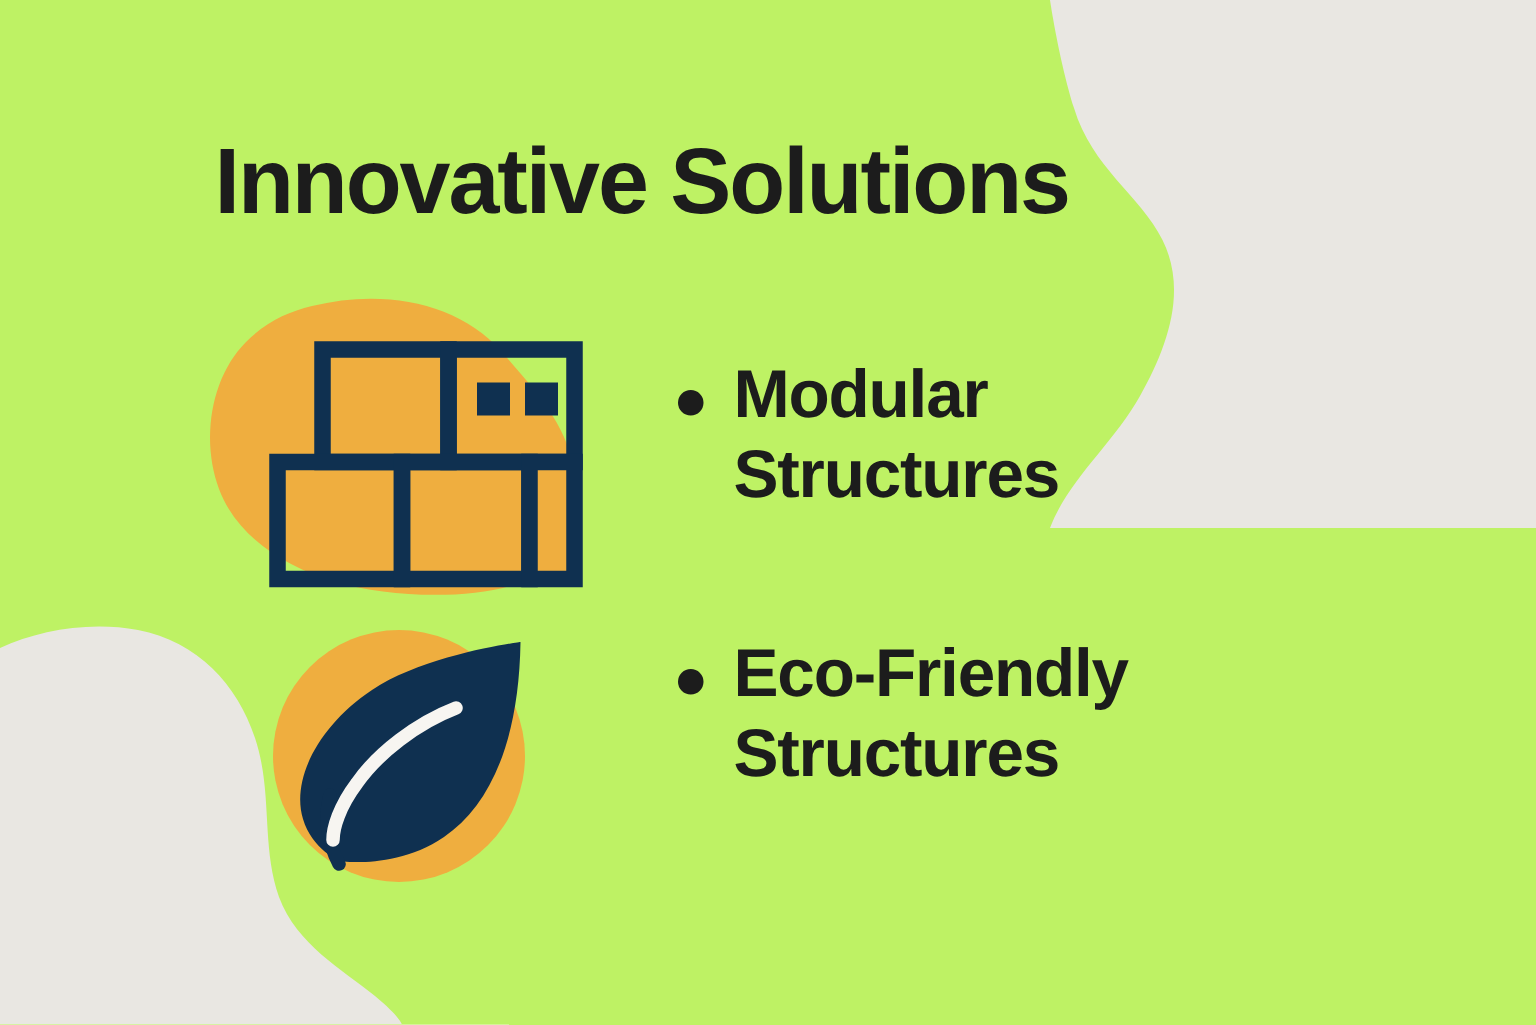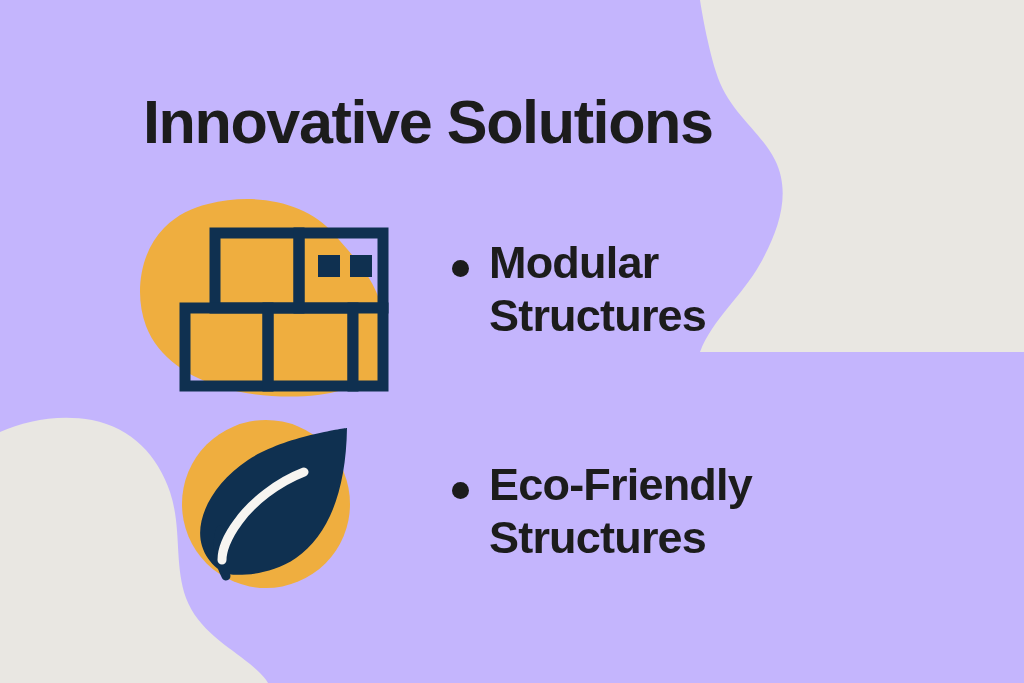--- a/index.html
+++ b/index.html
@@ -12,21 +12,21 @@
     height: 683px;
     background: #f7f5f1;
     font-family: "Liberation Sans", sans-serif;
     overflow: hidden;
   }
 
   #slide {
     position: relative;
     width: 1024px;
     height: 683px;
-    background: #c4b5fd;
+    background: #bef264;
     overflow: hidden;
   }
 
   
   .bg-layer {
     position: absolute;
     left: 0;
     top: 0;
     width: 1024px;
     height: 683px;
@@ -70,21 +70,21 @@
     position: absolute;
     left: 452px;
     top: 236px;
     width: 430px;
   }
   .bullet-row {
     position: relative;
     display: flex;
     align-items: flex-start;
   }
-  .bullet-row.first { margin-bottom: 116px; }
+  .bullet-row.first { margin-bottom: 80px; }
 
   .bullet-dot {
     flex: 0 0 auto;
     width: 17px;
     height: 17px;
     border-radius: 50%;
     background: #1c1c1c;
     margin-top: 24px;
     margin-right: 20px;
   }

